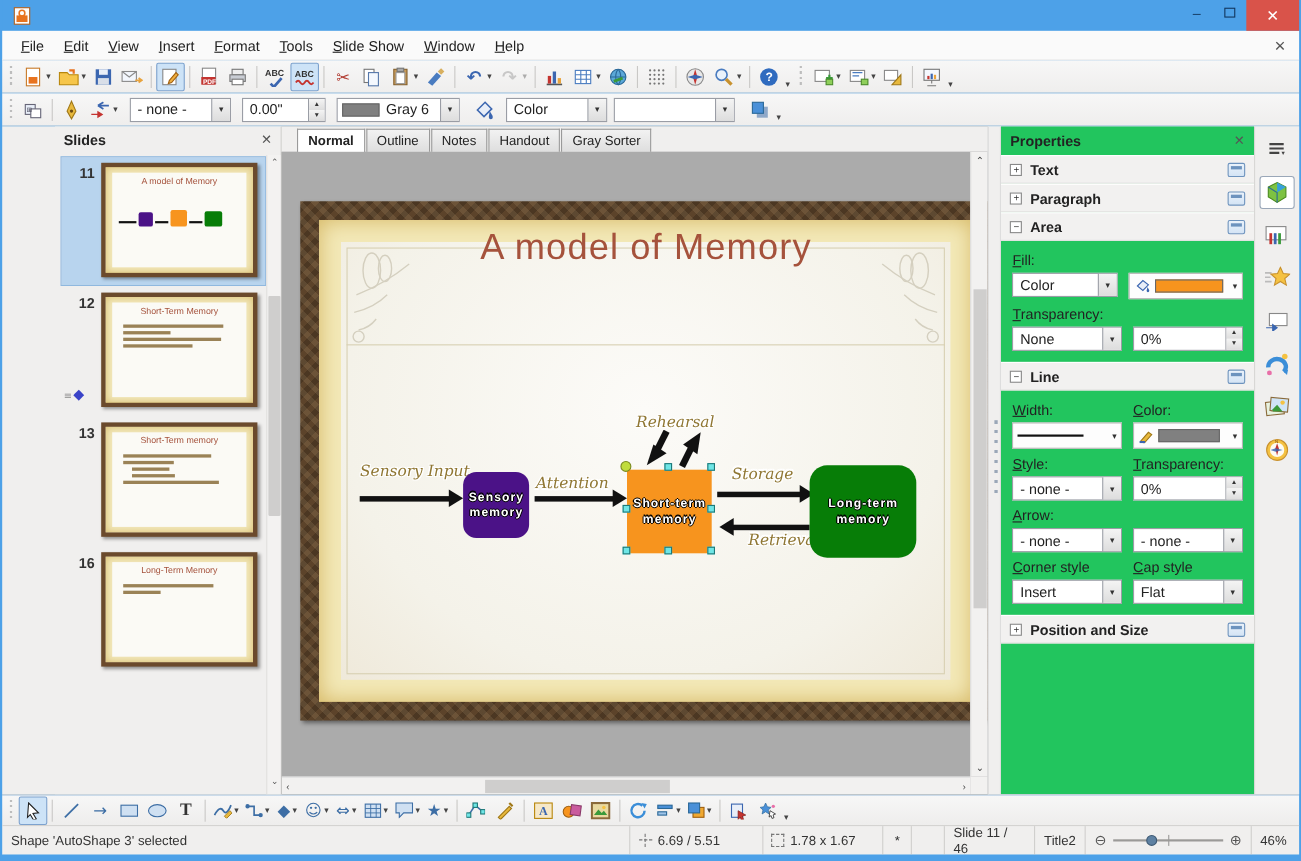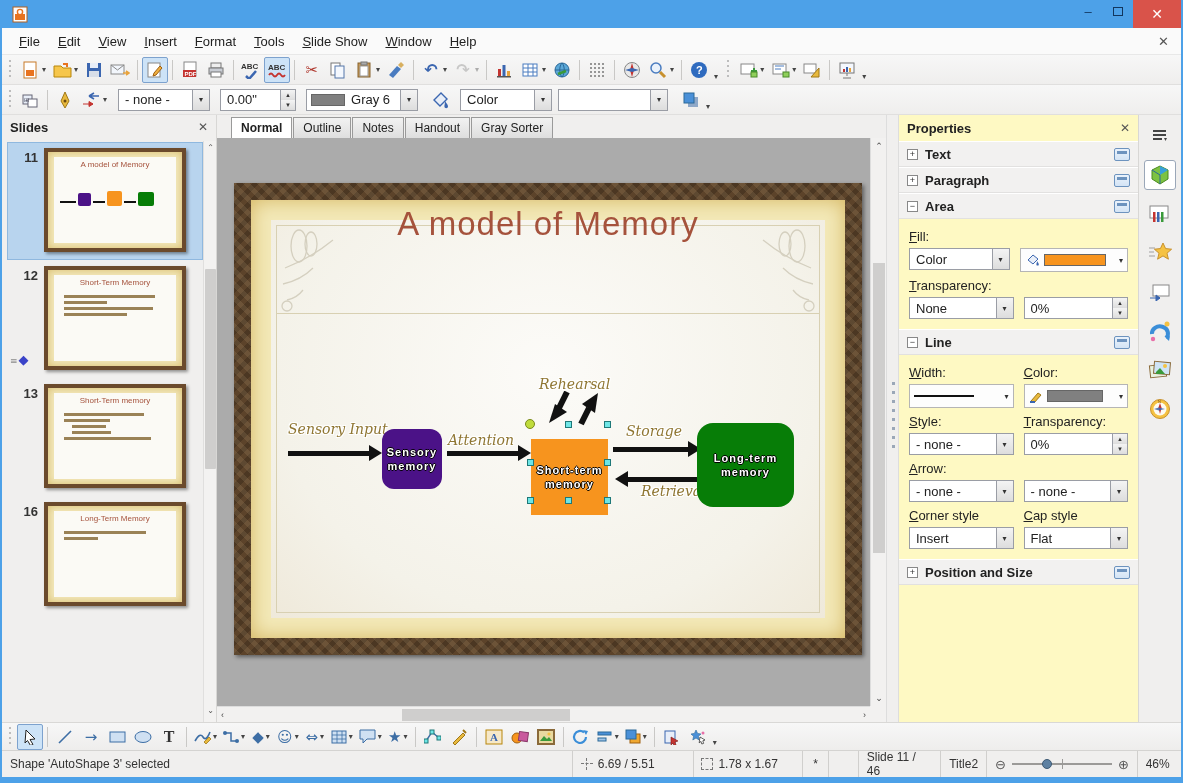--- a/index.html
+++ b/index.html
@@ -38,21 +38,21 @@
   .combo { height:22px; background:#fff; border:1px solid #9A9DA5; display:flex; align-items:center; }
   .combo .cval { flex:1; padding:0 6px; font-size:13px; white-space:nowrap; overflow:hidden; }
   .combo .cbtn { width:17px; height:100%; background:linear-gradient(#F4F4F4,#DDD); border-left:1px solid #9A9DA5; display:flex; align-items:center; justify-content:center; font-size:8px; color:#333; }
   .spin { height:22px; background:#fff; border:1px solid #9A9DA5; display:flex; align-items:center; }
   .spin .cval { flex:1; padding:0 6px; font-size:13px; }
   .spin .sbtns { width:15px; height:100%; border-left:1px solid #9A9DA5; display:flex; flex-direction:column; }
   .spin .sbtns span { flex:1; display:flex; align-items:center; justify-content:center; font-size:6px; color:#333; background:linear-gradient(#F4F4F4,#DDD); }
   .swatch { display:inline-block; border:1px solid #666; }
 
   
-  .main { flex:1; display:flex; min-height:0; background:#F0EFEE; }
+  .main { flex:1; display:flex; min-height:0; background:#F0EFEE;padding-left:48px; }
 
   
   .slides-panel { width:215px; background:#F0EFEE; border-right:1px solid #D8D7D5; display:flex; flex-direction:column; position:relative; }
   .panel-head { height:24px; display:flex; align-items:center; padding:0 8px; }
   .panel-head .ptitle { font-weight:bold; font-size:13px; }
   .panel-head .pclose { margin-left:auto; color:#555; font-size:12px; }
   .thumb-list { flex:1; overflow:hidden; padding:4px 14px 0 6px; }
   .thumb-item { display:flex; align-items:flex-start; padding:5px 4px 7px 2px; margin-bottom:2px; position:relative; }
   .thumb-item.selected { background:#B8D4EE; outline:1px solid #8FB8DF; }
   .thumb-num { width:28px; text-align:right; margin-right:6px; font-size:13px; font-weight:bold; color:#333; padding-top:2px; }
@@ -106,21 +106,21 @@
   .vscroll .thumbbar { position:absolute; left:2px; width:12px; background:#CFCECD; }
   .hscroll { position:absolute; left:0; right:16px; bottom:0; height:16px; background:#F2F1F0; border-top:1px solid #DDD; }
   .hscroll .thumbbar { position:absolute; top:2px; height:12px; background:#CFCECD; }
   .scorner { position:absolute; right:0; bottom:0; width:16px; height:16px; background:#F2F1F0; }
 
   
   .splitter { width:13px; background:#F0EFEE; border-left:1px solid #DDD; border-right:1px solid #DDD; position:relative; }
   .splitter::before { content:""; position:absolute; left:5px; top:44%; width:3px; height:70px; background:repeating-linear-gradient(#9AA7B8 0 3px, transparent 3px 9px); }
 
   
-  .props { width:239px; background:#fef9c3; display:flex; flex-direction:column; padding:0 0 0 0; }
+  .props { width:239px; background:#22c55e; display:flex; flex-direction:column; padding:0 0 0 0; }
   .props .panel-head { height:26px; }
   .sec-head { height:26px; display:flex; align-items:center; padding:0 8px 0 8px; background:#F2F1F0; border-top:1px solid #FFF; border-bottom:1px solid #E2E1E0; }
   .expander { width:11px; height:11px; border:1px solid #888; background:#fff; font-size:9px; line-height:9px; text-align:center; color:#333; margin-right:7px; }
   .sec-title { font-weight:bold; font-size:13px; color:#222; flex:1; }
   .opt-ic { width:16px; height:13px; border:1px solid #6D93BE; border-radius:2px; background:linear-gradient(#EAF2FB,#D4E4F5); position:relative; }
   .opt-ic::before { content:""; position:absolute; top:2px; left:2px; right:2px; height:3px; background:#6D93BE; }
   .sec-body { padding:4px 10px 10px; }
   .flabel { font-size:13px; color:#222; margin:6px 0 4px; }
   .frow { display:flex; gap:10px; }
   .frow .combo, .frow .spin { flex:1; min-width:0; }
@@ -640,21 +640,21 @@
           <div class="arr r" style="left:213px;top:268px;width:72px"></div>
 
           <span class="dg-label" style="left:305px;top:193px">Rehearsal</span>
           <svg style="position:absolute;left:300px;top:208px" width="80" height="36">
             <line x1="33" y1="1" x2="25" y2="17" stroke="#111" stroke-width="6"></line>
             <polygon points="15,32 21,13 33,21" fill="#111"></polygon>
             <line x1="47" y1="33" x2="55" y2="17" stroke="#111" stroke-width="6"></line>
             <polygon points="64,2 48,13 61,22" fill="#111"></polygon>
           </svg>
 
-          <div class="dg-box" style="left:297px;top:256px;width:77px;height:76px;background:#F7941E">Short-term
+          <div class="dg-box" style="left:297px;top:244px;width:77px;height:76px;background:#F7941E">Short-term
 memory</div>
 
           <span class="handle adj" style="left:291px;top:236px"></span>
           <span class="handle" style="left:331px;top:238px"></span>
           <span class="handle" style="left:370px;top:238px"></span>
           <span class="handle" style="left:293px;top:276px"></span>
           <span class="handle" style="left:370px;top:276px"></span>
           <span class="handle" style="left:293px;top:314px"></span>
           <span class="handle" style="left:331px;top:314px"></span>
           <span class="handle" style="left:370px;top:314px"></span>

